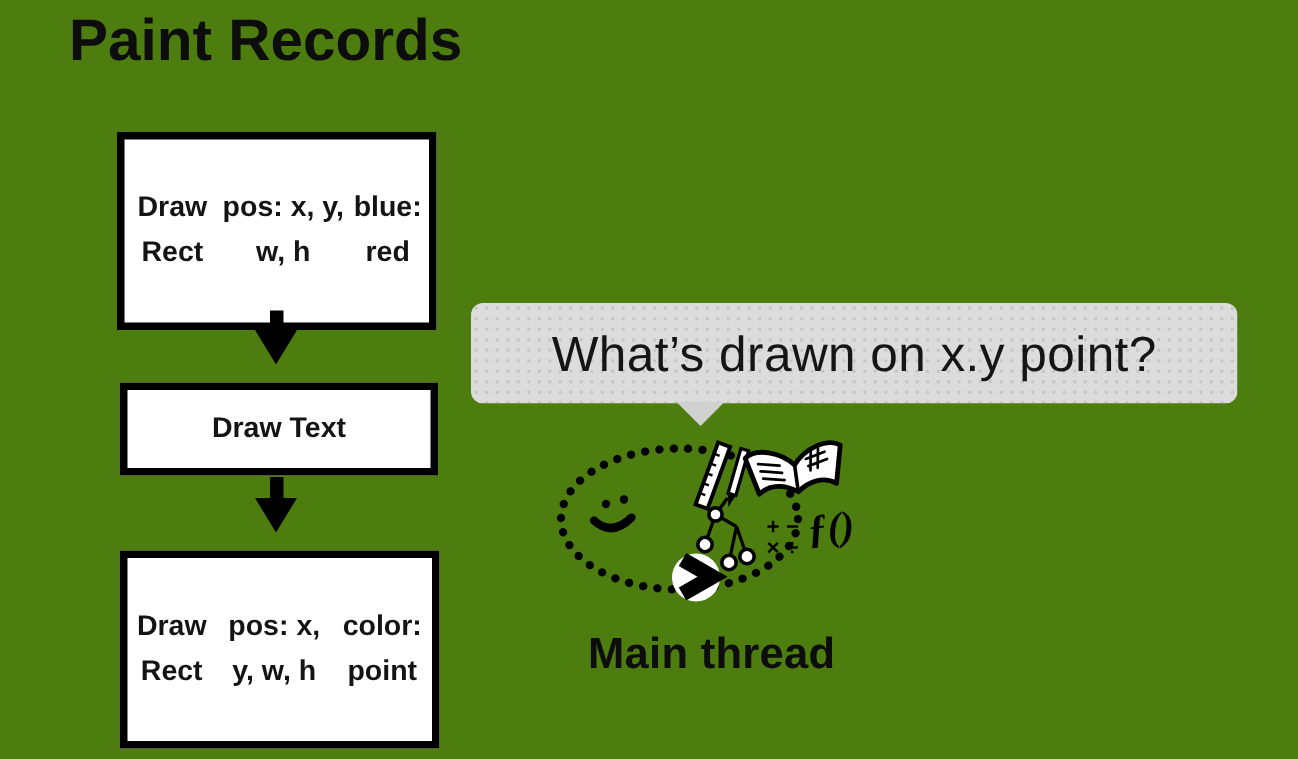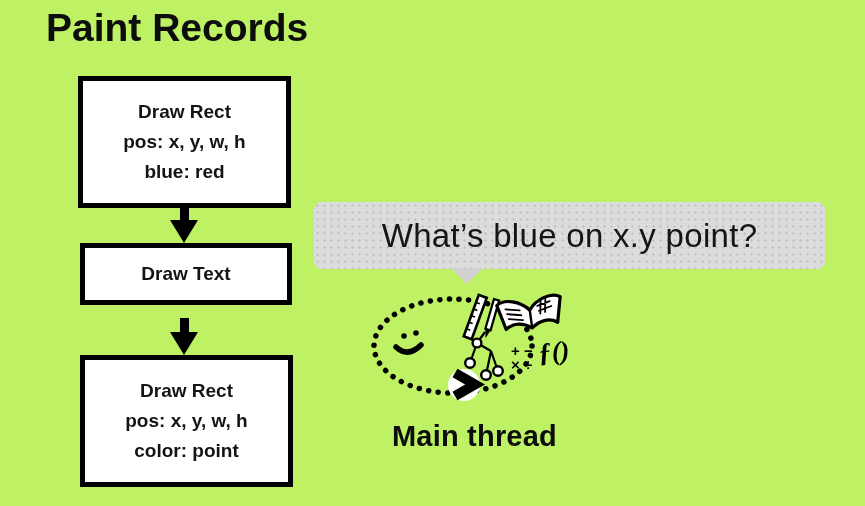--- a/index.html
+++ b/index.html
@@ -1,27 +1,27 @@
 <!DOCTYPE html>
 <html><head>
 <meta charset="utf-8">
 <style>
   html,body{margin:0;padding:0;background:#fff;}
   .slide{
-    position:relative;width:865px;height:506px;background:#bef264;overflow:hidden;
+    position:relative;width:865px;height:506px;background:#4d7c0f;overflow:hidden;
     font-family:"Liberation Sans",sans-serif;color:#111;
   }
   .title{
     position:absolute;left:46px;top:6px;margin:0;
     font-size:39px;font-weight:700;letter-spacing:0px;color:#0d0d0d;
   }
   .box{
     position:absolute;box-sizing:border-box;background:#fff;border:5px solid #000;
-    display:flex;flex-direction:column;justify-content:center;align-items:center;
-    text-align:center;font-weight:700;font-size:19px;line-height:30px;color:#141414;
+    display:flex;flex-direction:row;justify-content:center;align-items:center;
+    text-align:center;font-weight:700;font-size:19px;line-height:30px;color:#141414;margin-top:12px;
   }
   .box1{left:78px;top:76px;width:213px;height:132px;}
   .box2{left:80px;top:243px;width:212px;height:62px;}
   .box3{left:80px;top:355px;width:213px;height:132px;}
   .arrow{position:absolute;left:170px;width:28px;display:flex;flex-direction:column;align-items:center;}
   .arrow .stem{width:9px;background:#000;}
   .arrow .head{width:0;height:0;border-left:14px solid transparent;border-right:14px solid transparent;border-top:23px solid #000;}
   .arrow1{top:207px;} .arrow1 .stem{height:13px;}
   .arrow2{top:318px;} .arrow2 .stem{height:14px;}
   .bubble{
@@ -71,21 +71,21 @@
     <div class="head"></div>
   </div>
 
   <div class="box box3">
     <div>Draw Rect</div>
     <div>pos: x, y, w, h</div>
     <div>color: point</div>
   </div>
 
   <div class="bubble">
-    <span>What’s blue on x.y point?</span>
+    <span>What’s drawn on x.y point?</span>
   </div>
   <div class="bubble-tail"></div>
 
   <svg class="illustration" width="222" height="126" viewBox="0 0 222 126" xmlns="http://www.w3.org/2000/svg">
 
     <ellipse cx="90" cy="58" rx="79" ry="47" fill="none" stroke="#000" stroke-width="5.5" stroke-linecap="round" stroke-dasharray="0.1 9.5"></ellipse>
 
     <g fill="#000" stroke="none">
       <circle cx="41" cy="48" r="2.8"></circle>
       <circle cx="53" cy="45" r="2.8"></circle>

